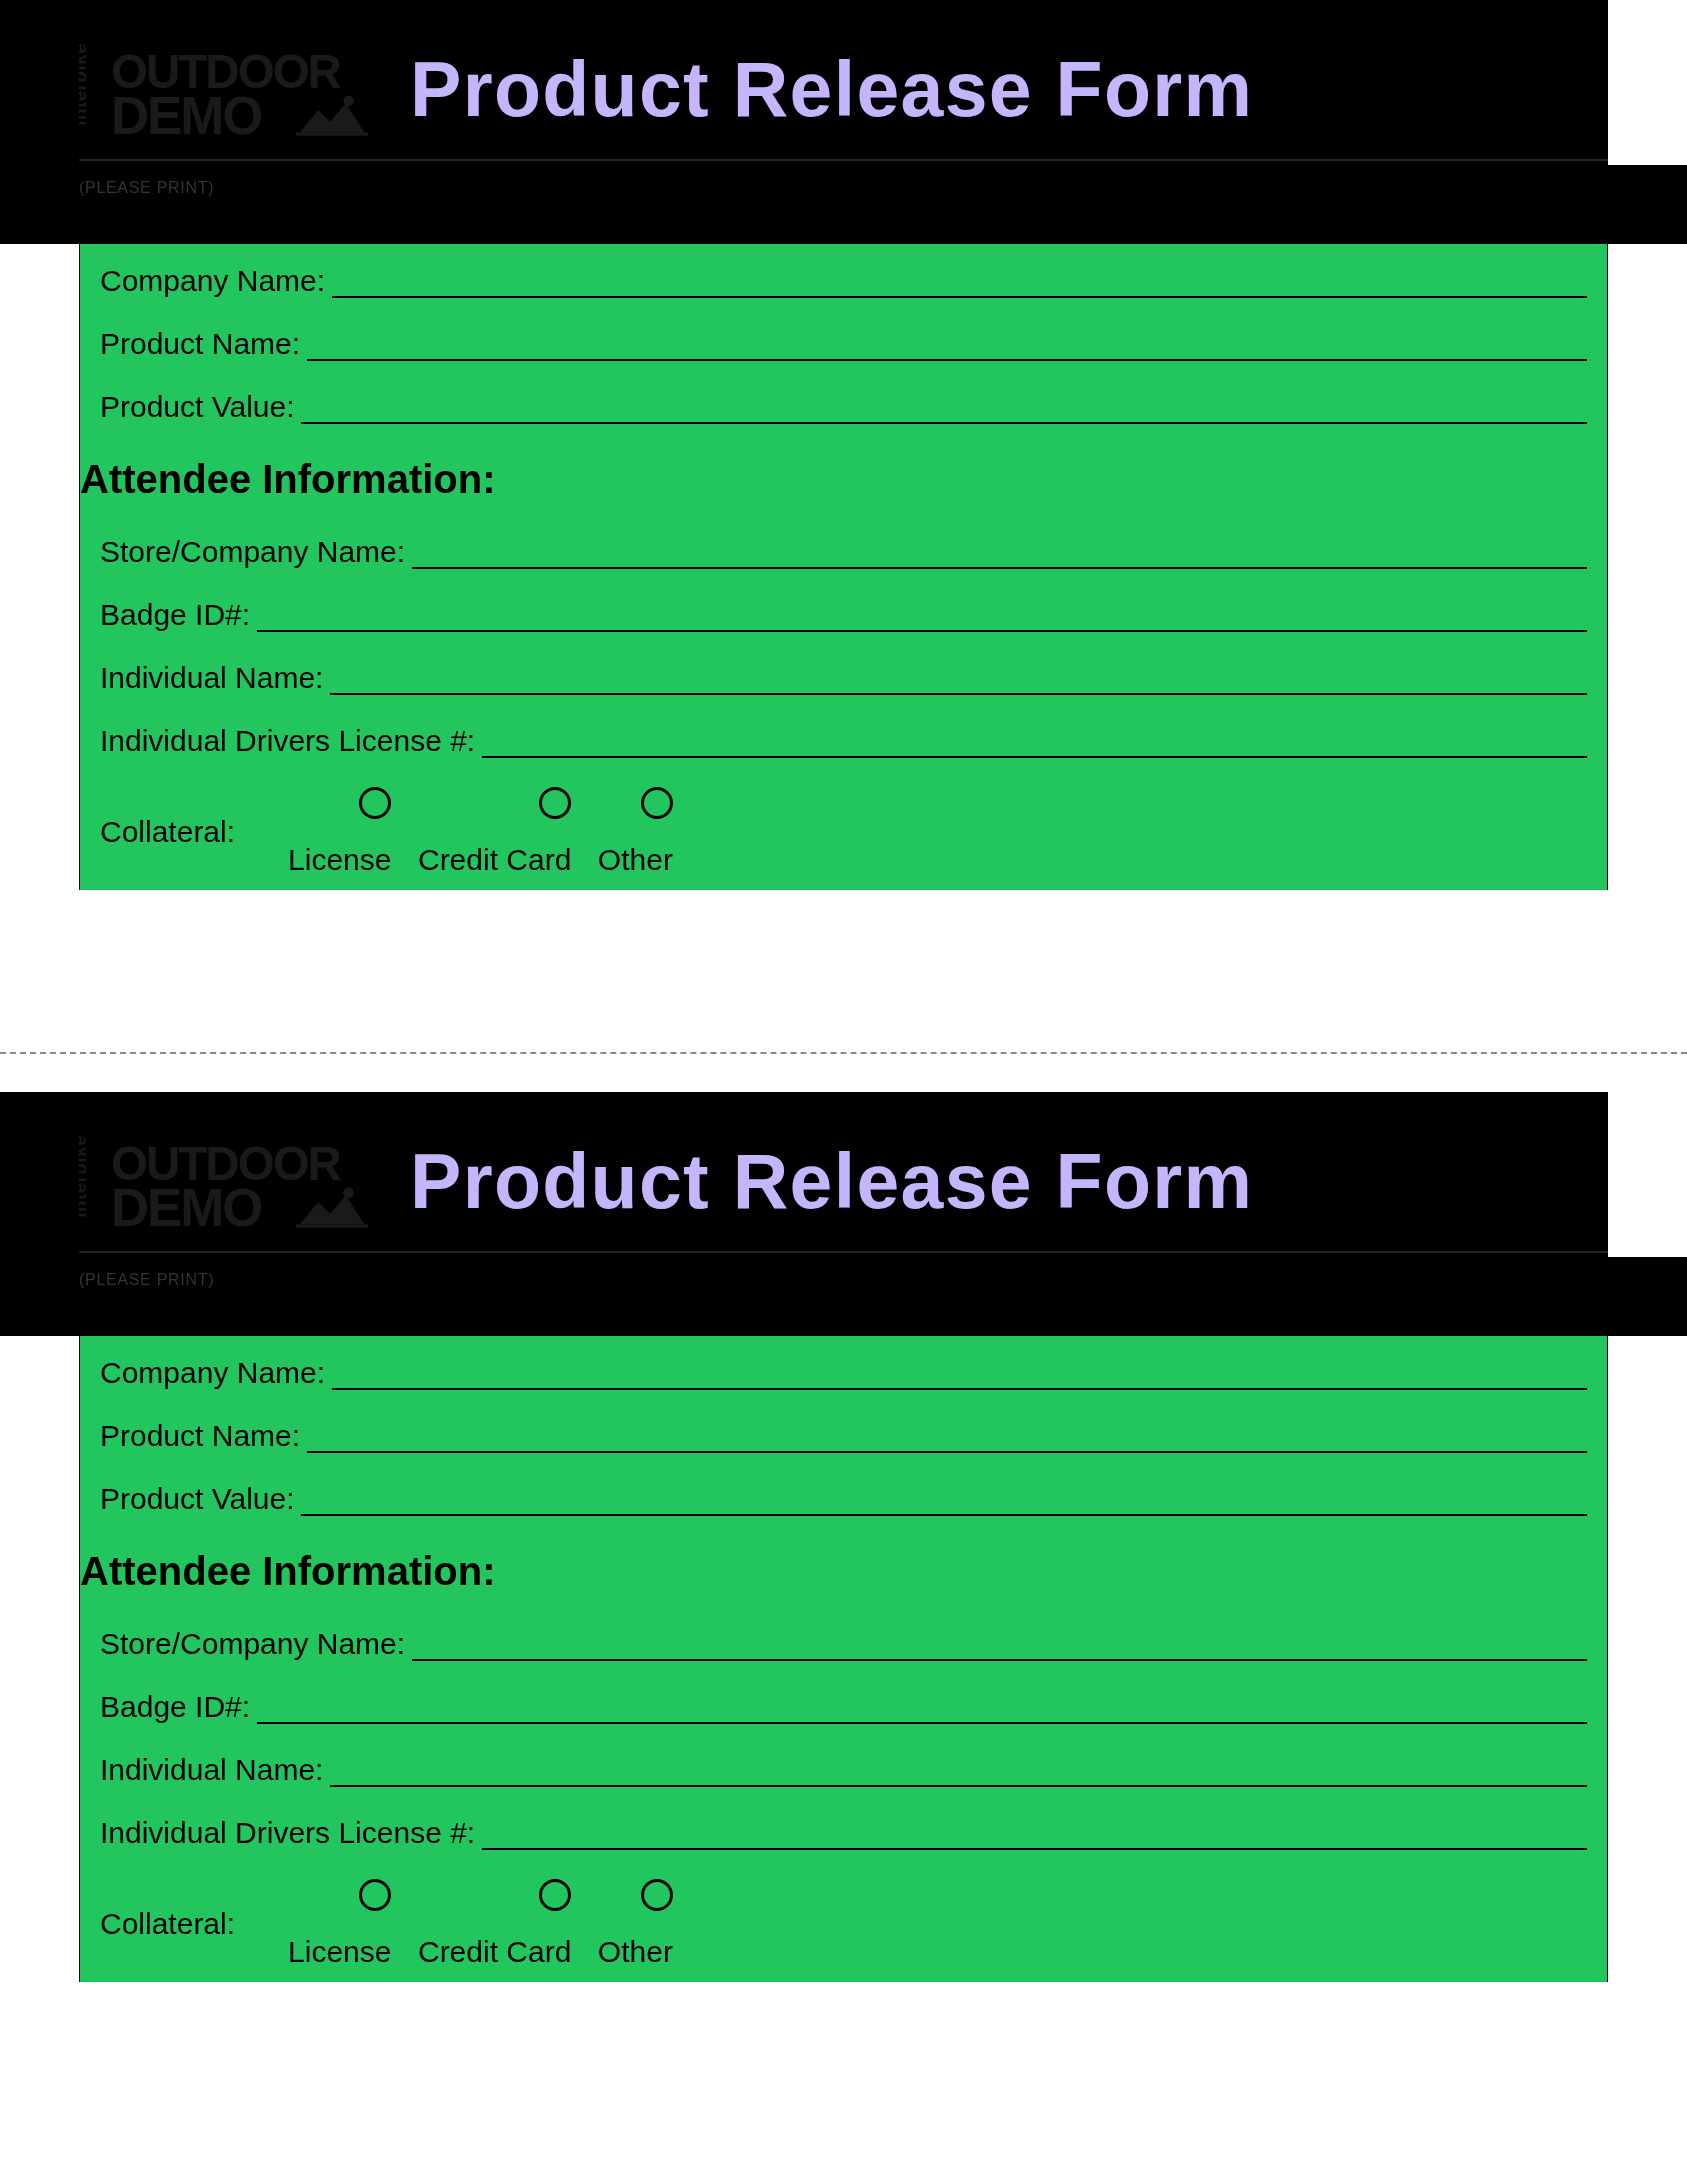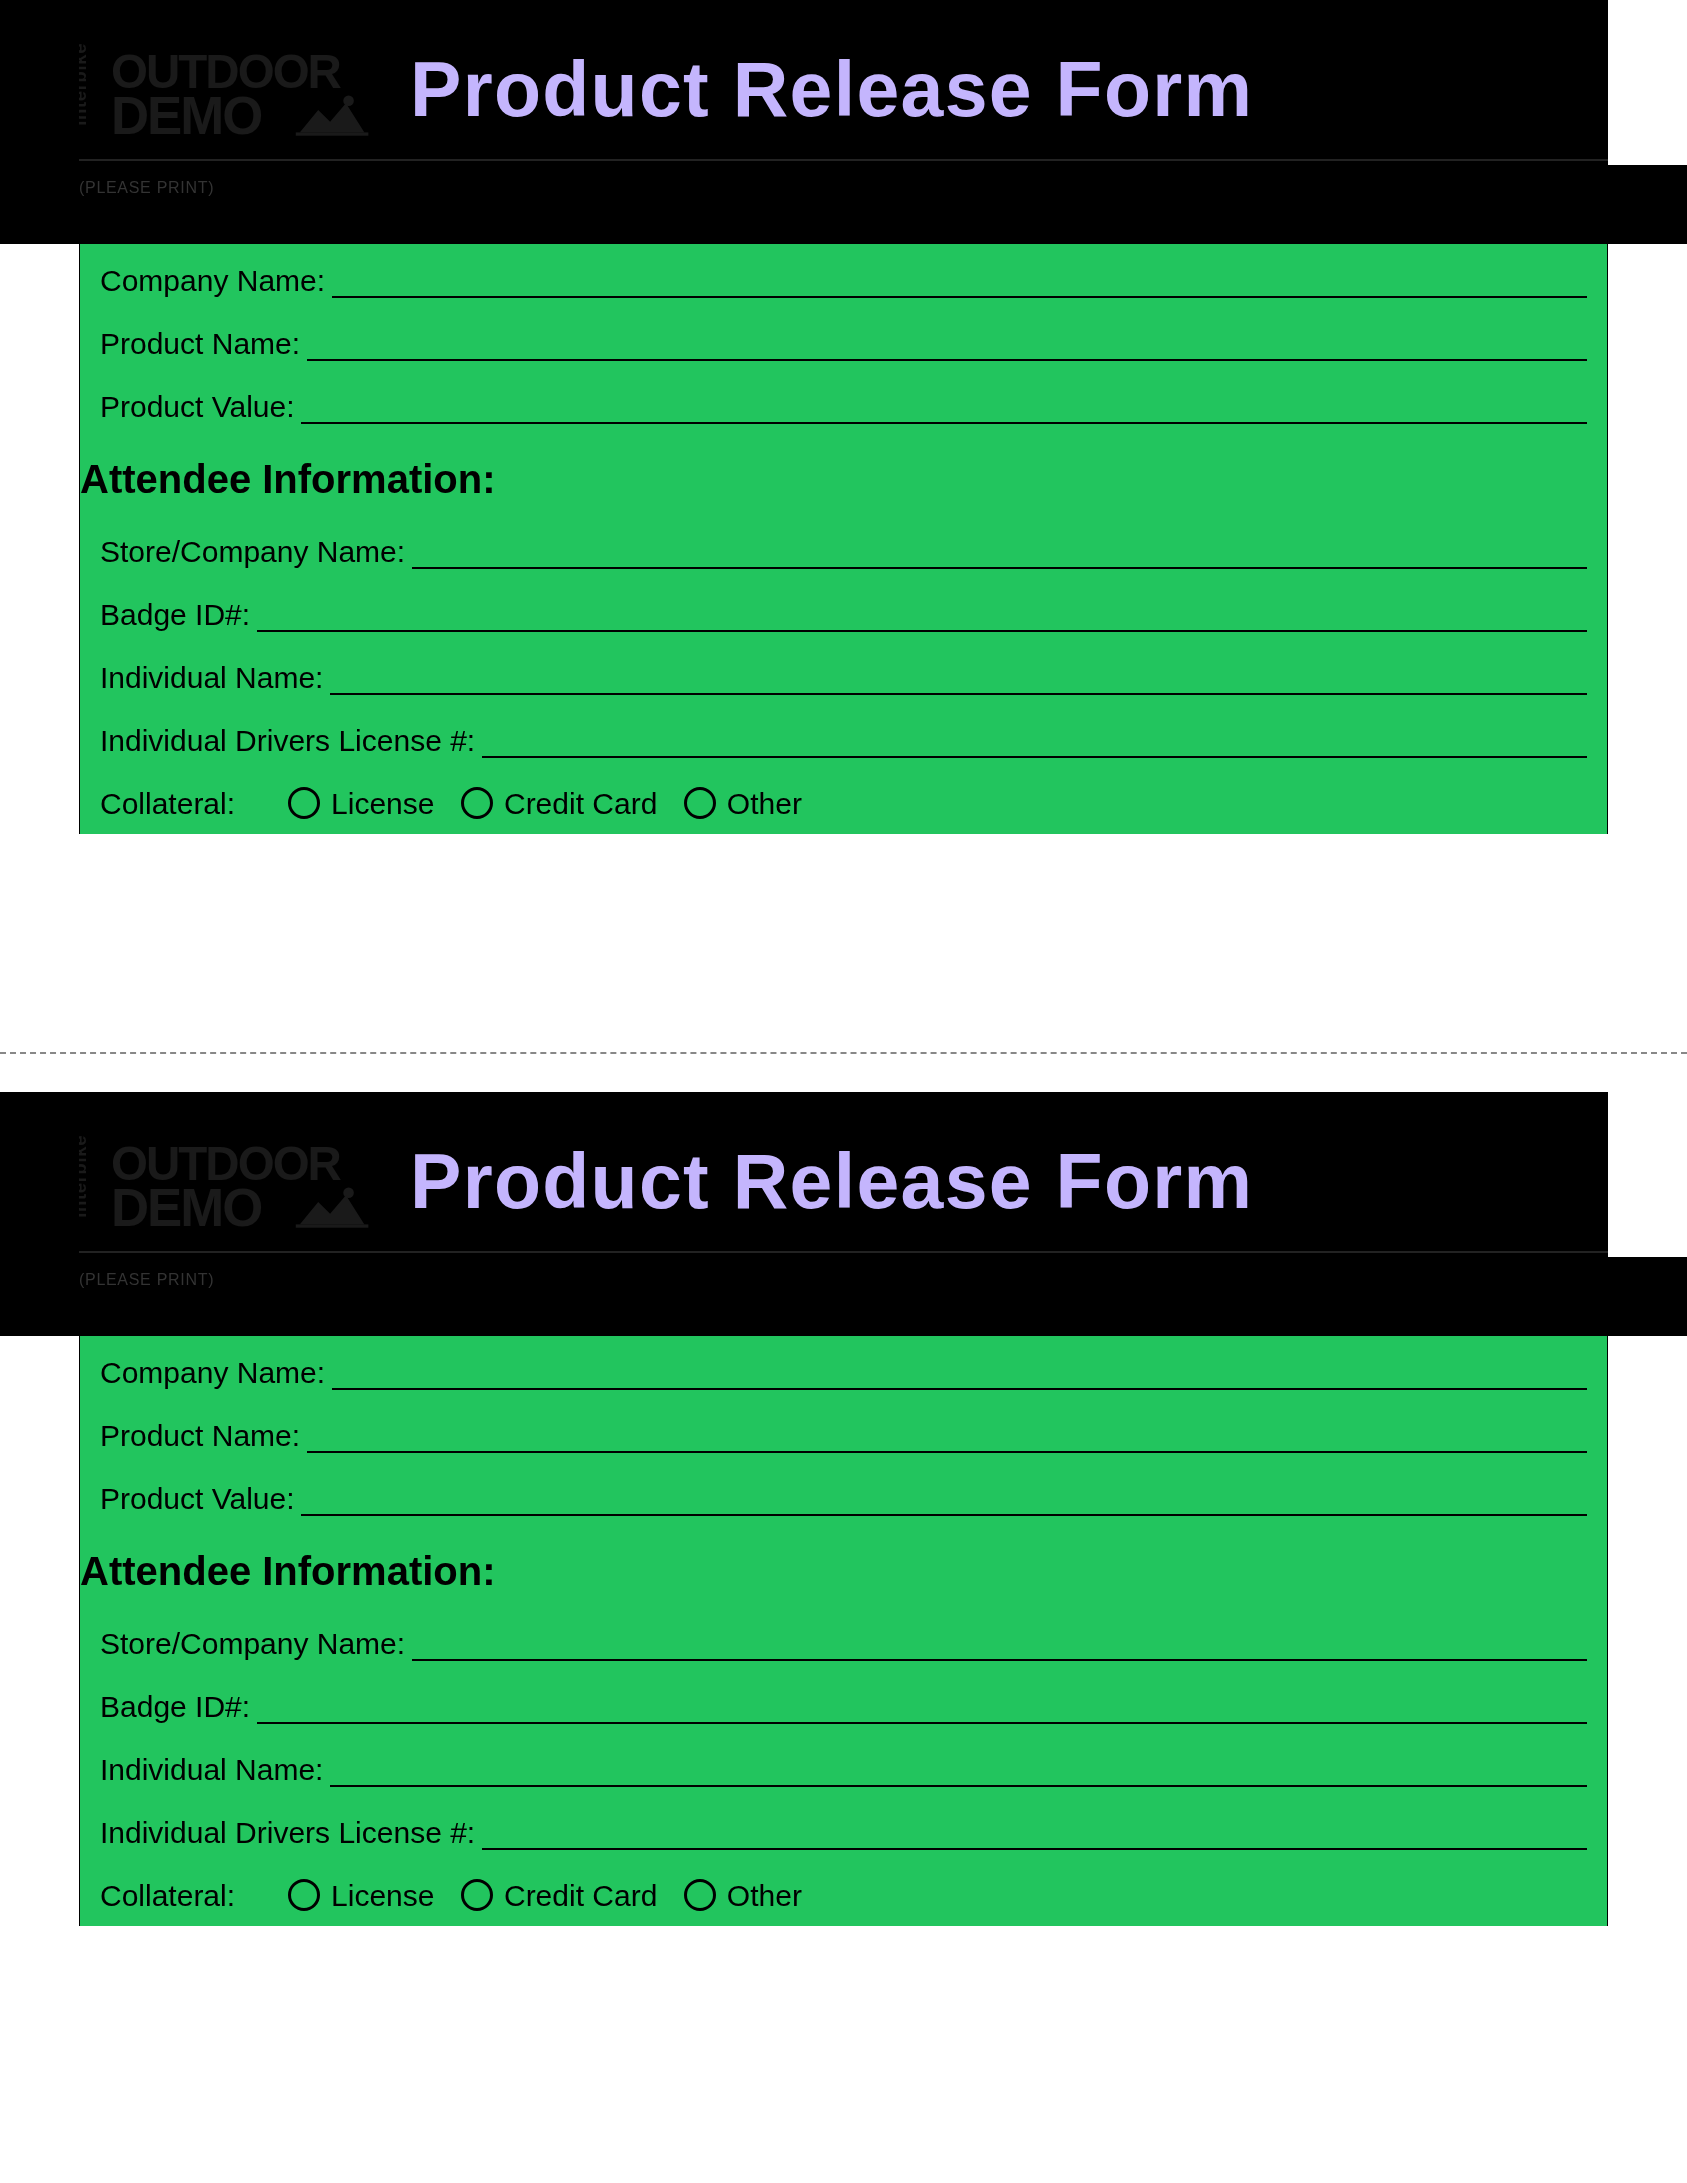--- a/index.html
+++ b/index.html
@@ -111,22 +111,23 @@
     display: flex;
     align-items: center;
     font-size: 30px;
     gap: 26.5px;
     margin-top: 23px;
     margin-bottom: 6.6px;
   }
   .collateral-label { margin-right: 26.5px; }
   .radio-opt {
     display: flex;
-    align-items: flex-start;
-    gap: 11px;
+    align-items: flex-end;
+    gap: 24px;
+    flex-direction: column;
   }
   .radio-circle {
     width: 32px;
     height: 32px;
     border: 3.3px solid #000;
     border-radius: 50%;
     display: inline-block;
   }
 </style>
 </head>

